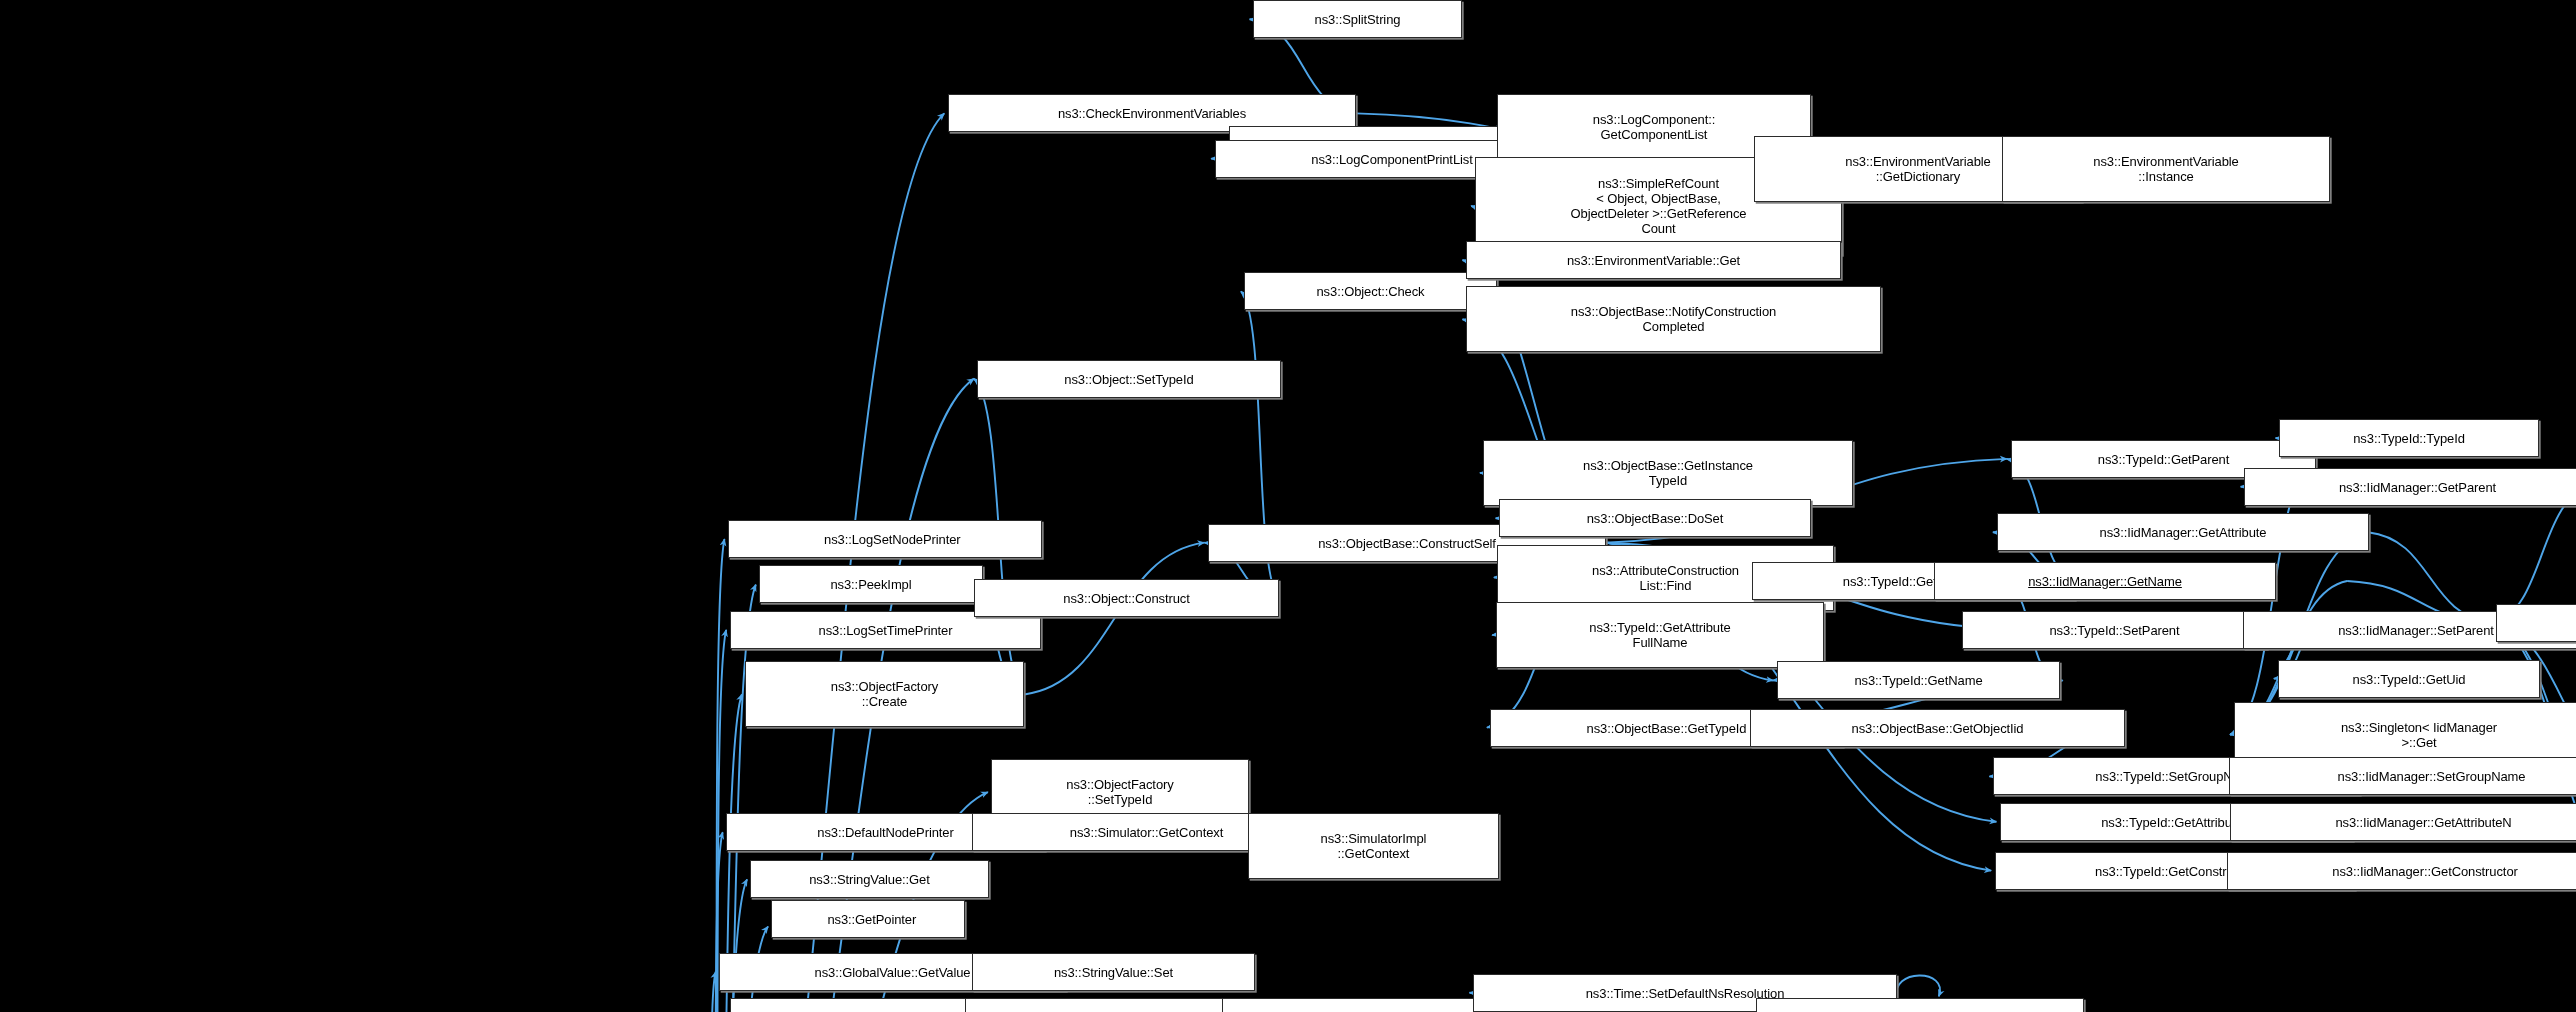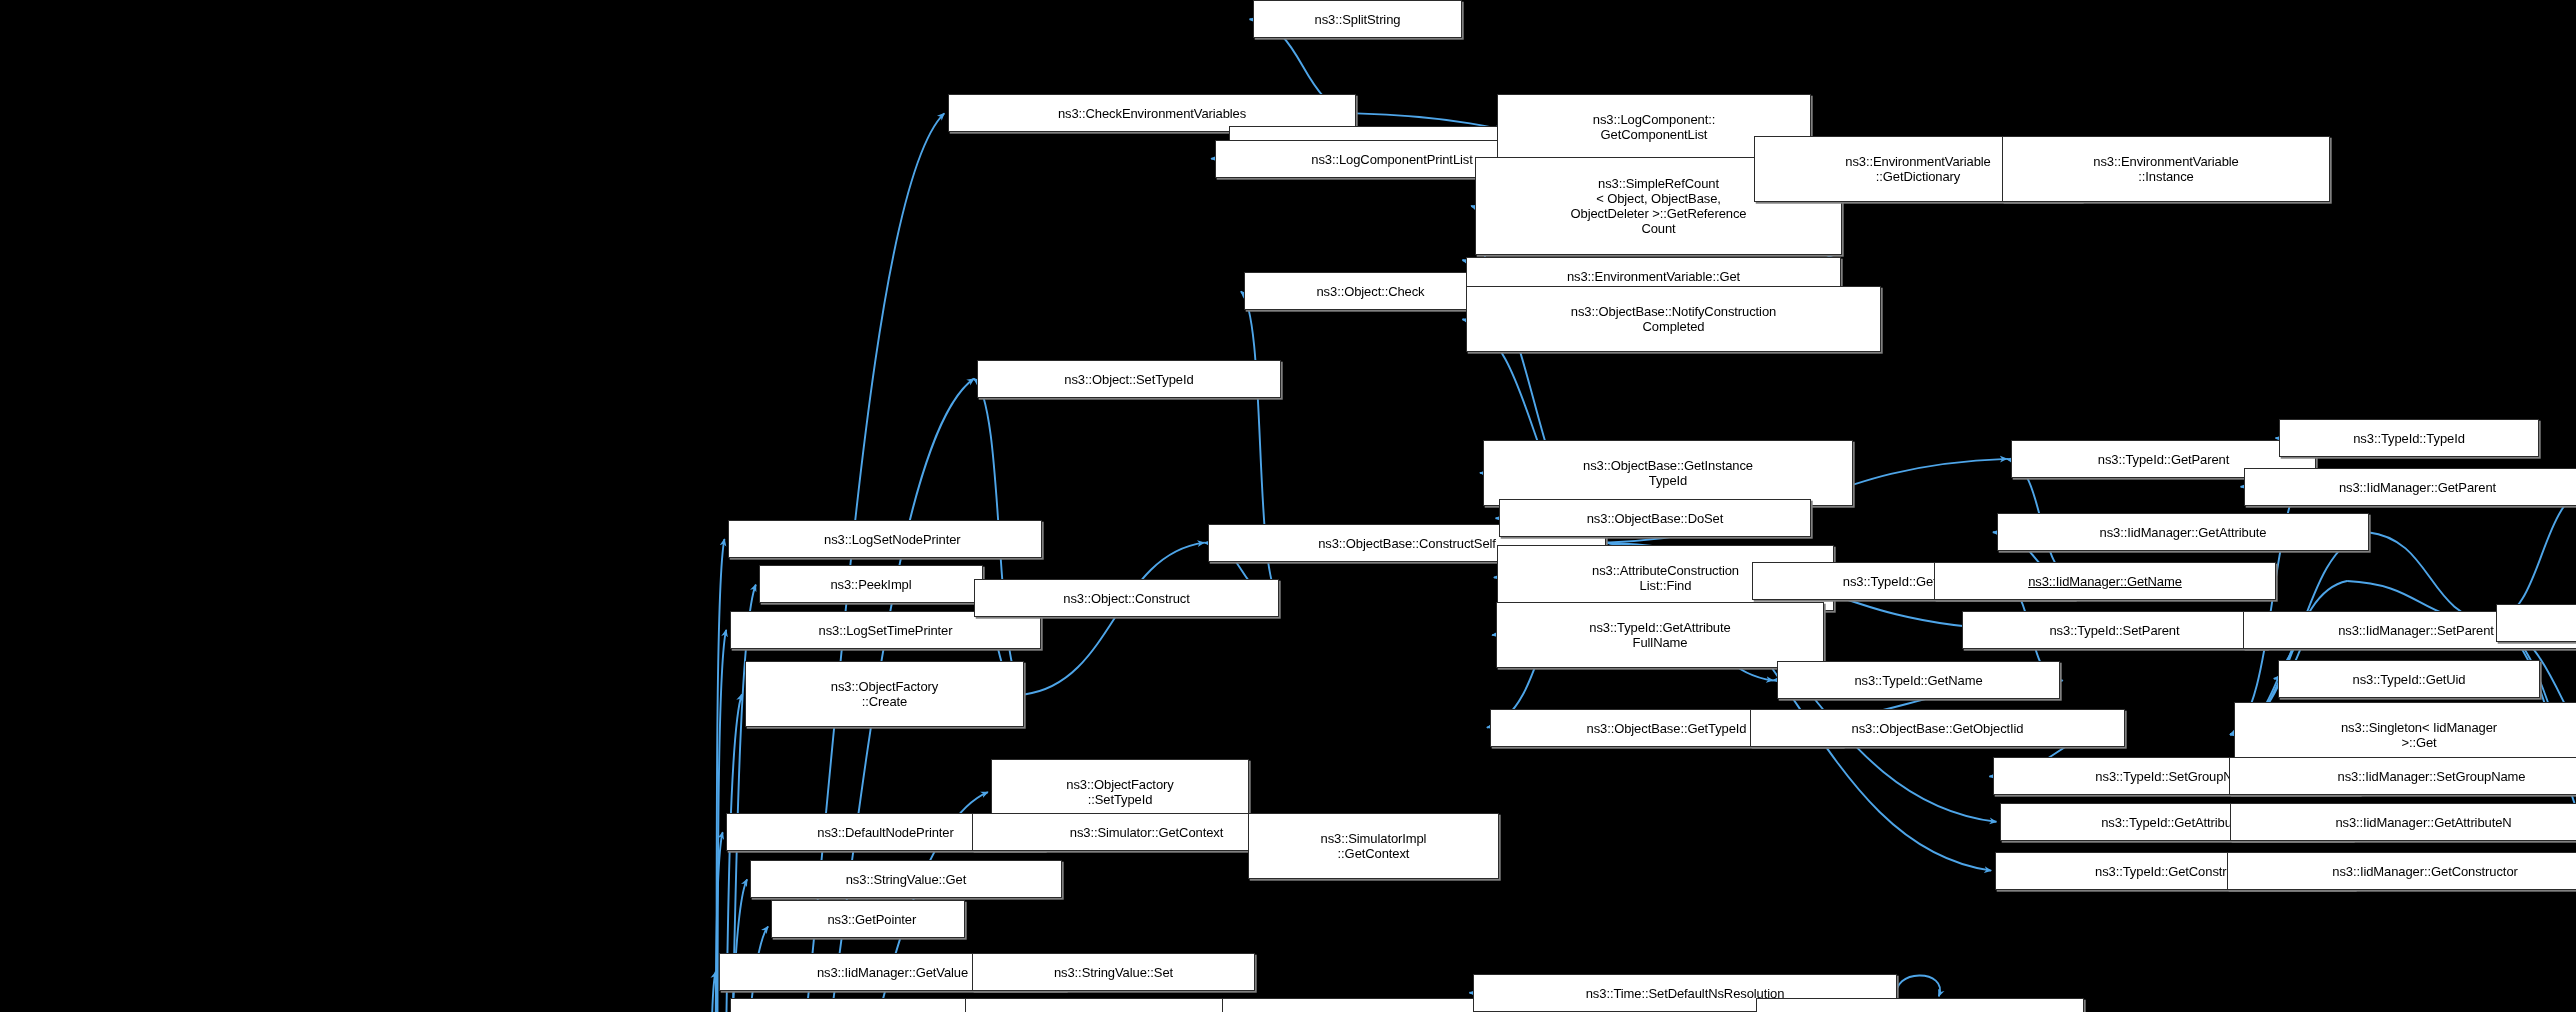--- a/index.html
+++ b/index.html
@@ -130,23 +130,23 @@
   </svg>
   <div id="nodes">
       <div class="node" style="left: 728px; top: 520px; width: 314px; height: 38px; padding-left: 19px;">ns3::LogSetNodePrinter</div>
       <div class="node" style="left: 759px; top: 565px; width: 224px; height: 38px;">ns3::PeekImpl</div>
       <div class="node" style="left: 730px; top: 611px; width: 311px; height: 38px;">ns3::LogSetTimePrinter</div>
       <div class="node" style="left: 745px; top: 661px; width: 279px; height: 66px;">ns3::ObjectFactory
 ::Create</div>
       <div class="node" style="left: 991px; top: 759px; width: 258px; height: 66px;">ns3::ObjectFactory
 ::SetTypeId</div>
       <div class="node" style="left: 726px; top: 813px; width: 319px; height: 38px;">ns3::DefaultNodePrinter</div>
-      <div class="node" style="left: 750px; top: 860px; width: 312px; height: 38px;">ns3::StringValue::Get</div>
+      <div class="node" style="left: 750px; top: 860px; width: 239px; height: 38px;">ns3::StringValue::Get</div>
       <div class="node" style="left: 771px; top: 900px; width: 194px; height: 38px; padding-left: 12px;">ns3::GetPointer</div>
-      <div class="node" style="left: 719px; top: 953px; width: 347px; height: 38px;">ns3::IidManager::GetValue</div>
+      <div class="node" style="left: 719px; top: 953px; width: 347px; height: 38px;">ns3::GlobalValue::GetValue</div>
       <div class="node" style="left: 730px; top: 998px; width: 309px; height: 38px;">ns3::DefaultTimePrinter</div>
       <div class="node" style="left: 948px; top: 94px; width: 408px; height: 38px;">ns3::CheckEnvironmentVariables</div>
       <div class="node" style="left: 977px; top: 360px; width: 304px; height: 38px;">ns3::Object::SetTypeId</div>
       <div class="node" style="left: 974px; top: 579px; width: 305px; height: 38px;">ns3::Object::Construct</div>
       <div class="node" style="left: 1253px; top: 0px; width: 209px; height: 38px;">ns3::SplitString</div>
       <div class="node" style="left: 1229px; top: 94px; width: 297px; height: 38px; margin-top: 32px;">ns3::ComponentExists</div>
       <div class="node" style="left: 1215px; top: 140px; width: 354px; height: 38px;">ns3::LogComponentPrintList</div>
       <div class="node" style="left: 1244px; top: 272px; width: 253px; height: 38px;">ns3::Object::Check</div>
       <div class="node" style="left: 972px; top: 813px; width: 349px; height: 38px;">ns3::Simulator::GetContext</div>
       <div class="node" style="left: 972px; top: 953px; width: 283px; height: 38px;">ns3::StringValue::Set</div>
@@ -155,21 +155,21 @@
 ::GetContext</div>
       <div class="node" style="left: 1222px; top: 998px; width: 349px; height: 38px;">ns3::Time::PeekResolution</div>
       <div class="node" style="left: 1473px; top: 974px; width: 424px; height: 38px;">ns3::Time::SetDefaultNsResolution</div>
       <div class="node" style="left: 1756px; top: 998px; width: 328px; height: 38px;">ns3::Time::SetResolution</div>
       <div class="node" style="left: 1497px; top: 94px; width: 314px; height: 66px;">ns3::LogComponent::
 GetComponentList</div>
       <div class="node" style="left: 1475px; top: 157px; width: 367px; height: 98px;">ns3::SimpleRefCount
 &lt; Object, ObjectBase,
 ObjectDeleter &gt;::GetReference
 Count</div>
-      <div class="node" style="left: 1466px; top: 241px; width: 375px; height: 38px; margin-top: 16px;">ns3::EnvironmentVariable::Get</div>
+      <div class="node" style="left: 1466px; top: 241px; width: 375px; height: 38px;">ns3::EnvironmentVariable::Get</div>
       <div class="node" style="left: 1466px; top: 286px; width: 415px; height: 66px;">ns3::ObjectBase::NotifyConstruction
 Completed</div>
       <div class="node" style="left: 1754px; top: 136px; width: 328px; height: 66px;">ns3::EnvironmentVariable
 ::GetDictionary</div>
       <div class="node" style="left: 2002px; top: 136px; width: 328px; height: 66px;">ns3::EnvironmentVariable
 ::Instance</div>
       <div class="node" style="left: 1208px; top: 524px; width: 398px; height: 38px;">ns3::ObjectBase::ConstructSelf</div>
       <div class="node" style="left: 1483px; top: 440px; width: 370px; height: 66px;">ns3::ObjectBase::GetInstance
 TypeId</div>
       <div class="node" style="left: 1499px; top: 499px; width: 312px; height: 38px;">ns3::ObjectBase::DoSet</div>

